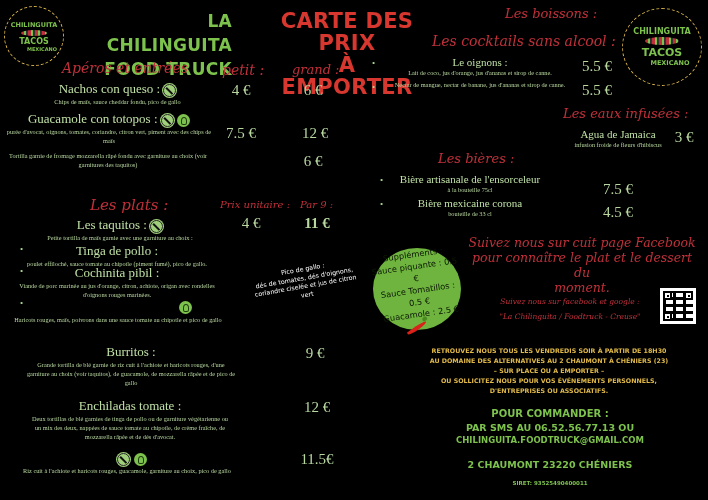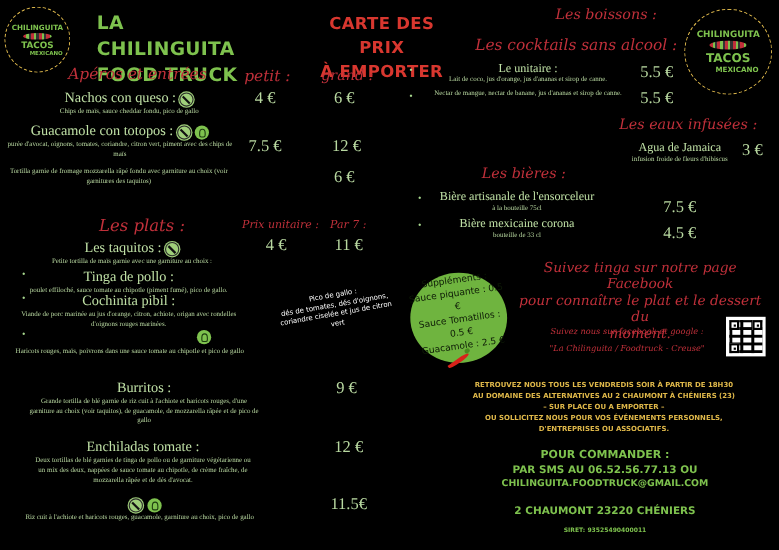--- a/index.html
+++ b/index.html
@@ -1,20 +1,20 @@
 <!DOCTYPE html>
 <html><head>
 <meta charset="utf-8">
 <style>
   * { box-sizing: border-box; margin: 0; padding: 0; }
   html, body { width: 708px; height: 500px; background: #000; overflow: hidden; }
   body { position: relative; font-family: "Liberation Serif", "DejaVu Serif", serif; color: #a9d98f; }
   .abs { position: absolute; }
-  .title-green { font-family: "DejaVu Sans", sans-serif; font-weight: bold; color: #7ec24e; font-size: 17px; text-align: left; line-height: 24px; letter-spacing: 0.3px; }
-  .title-red { font-family: "DejaVu Sans", sans-serif; font-weight: bold; color: #d8372f; font-size: 15px; text-align: center; line-height: 22px; letter-spacing: 0.3px; }
+  .title-green { font-family: "DejaVu Sans", sans-serif; font-weight: bold; color: #7ec24e; font-size: 17px; text-align: right; line-height: 24px; letter-spacing: 0.3px; }
+  .title-red { font-family: "DejaVu Sans", sans-serif; font-weight: bold; color: #d8372f; font-size: 21px; text-align: center; line-height: 22px; letter-spacing: 0.3px; }
   .script { font-family: "DejaVu Serif", serif; font-style: italic; color: #c0303a; }
   .item-name { color: #bfe0a5; font-size: 13px; text-align: center; }
   .item-desc { color: #b8d8a0; font-size: 6.3px; text-align: center; line-height: 9px; }
   .price { color: #b8d8a0; font-size: 15px; text-align: center; }
   .bullet { color: #a9d98f; font-size: 9px; }
   .badge { display: inline-block; width: 13px; height: 13px; border-radius: 50%; vertical-align: middle; position: relative; }
   .badge-gf { background: #9fcf7a; border: 1.5px solid #2a2a2a; box-shadow: 0 0 0 1px #9fcf7a; }
   .badge-gf::after { content: ""; position: absolute; left: 1px; right: 1px; top: 5px; height: 1.5px; background: #111; transform: rotate(45deg); }
   .badge-veg { background: #7ec24e; }
   .badge-veg::after { content: ""; position: absolute; left: 4px; top: 3px; width: 4px; height: 6px; border: 1px solid #1d3d10; border-radius: 50% 50% 2px 2px; }
@@ -80,31 +80,31 @@
 <div class="abs price" style="left:224px;top:125px;width:34px;">7.5 €</div>
 <div class="abs price" style="left:298px;top:125px;width:34px;">12 €</div>
 
 <div class="abs" style="left:8px;top:151px;width:200px;">
   <div class="item-desc">Tortilla garnie de fromage mozzarella râpé fondu avec garniture au choix (voir garnitures des taquitos)</div>
 </div>
 <div class="abs price" style="left:298px;top:153px;width:30px;">6 €</div>
 
 <div class="abs script" style="left:90px;top:196px;font-size:15px;">Les plats :</div>
 <div class="abs script" style="left:220px;top:199px;font-size:10px;">Prix unitaire :</div>
-<div class="abs script" style="left:300px;top:199px;font-size:10px;">Par 7 :</div>
+<div class="abs script" style="left:300px;top:199px;font-size:10px;">Par 9 :</div>
 
 <div class="abs" style="left:10px;top:217px;width:220px;">
   <div class="item-name">
     <span>Les taquitos :</span>
     <span class="badge badge-gf"></span>
   </div>
   <div class="item-desc">Petite tortilla de maïs garnie avec une garniture au choix :</div>
 </div>
 <div class="abs price" style="left:236px;top:215px;width:30px;">4 €</div>
-<div class="abs price" style="left:302px;top:215px;width:30px;">11 €</div>
+<div class="abs price" style="left:302px;top:215px;width:30px;font-weight:bold;">11 €</div>
 
 <div class="abs" style="left:2px;top:243px;width:230px;">
   <div style="position:relative;">
     <span class="abs bullet" style="left:18px;top:1px;">•</span>
     <div class="item-name">Tinga de pollo :</div>
   </div>
   <div class="item-desc">poulet effiloché, sauce tomate au chipotle (piment fumé), pico de gallo.</div>
 </div>
 <div class="abs" style="left:2px;top:265px;width:230px;">
   <div style="position:relative;">
@@ -158,21 +158,21 @@
     <div>Guacamole : 2.5 €</div>
   </div>
   <div class="chili"></div>
 </div>
 
 <div class="abs script" style="left:505px;top:6px;font-size:13px;">Les boissons :</div>
 <div class="abs script" style="left:432px;top:33px;font-size:14px;">Les cocktails sans alcool :</div>
 
 <div class="abs" style="left:360px;top:56px;width:240px;">
   <span class="abs bullet" style="left:12px;top:2px;">•</span>
-  <div class="item-name" style="font-size:11px;">Le unitaire :</div>
+  <div class="item-name" style="font-size:11px;">Le oignons :</div>
   <div class="item-desc">Lait de coco, jus d'orange, jus d'ananas et sirop de canne.</div>
 </div>
 <div class="abs price" style="left:582px;top:58px;width:30px;">5.5 €</div>
 
 <div class="abs" style="left:360px;top:80px;width:240px;">
   <span class="abs bullet" style="left:12px;top:2px;">•</span>
   <div class="item-desc">Nectar de mangue, nectar de banane, jus d'ananas et sirop de canne.</div>
 </div>
 <div class="abs price" style="left:582px;top:82px;width:30px;">5.5 €</div>
 
@@ -199,21 +199,21 @@
 <div class="abs price" style="left:603px;top:204px;width:30px;">4.5 €</div>
 
 <div class="abs logo" style="left:622px;top:8px;width:80px;height:78px;border-width:1.5px;">
   <span class="l1" style="font-size:8px;">CHILINGUITA</span>
   <div class="hat"></div>
   <span class="l2" style="font-size:11px;">TACOS</span>
   <span class="l3" style="font-size:6.5px;">MEXICANO</span>
 </div>
 
 <div class="abs script" style="left:466px;top:235px;width:232px;text-align:center;font-size:12.5px;line-height:15px;">
-  <div>Suivez tinga sur notre page Facebook</div>
+  <div>Suivez nous sur cuit page Facebook</div>
   <div>pour connaître le plat et le dessert du</div>
   <div>moment.</div>
 </div>
 <div class="abs script" style="left:480px;top:294px;width:180px;text-align:center;font-size:7.5px;line-height:15px;">
   <div>Suivez nous sur facebook et google :</div>
   <div>"La Chilinguita / Foodtruck - Creuse"</div>
 </div>
 <div class="abs qr" style="left:660px;top:288px;">
   <div class="qr-grid">
     <div class="qr-corner" style="left:0;top:0;"></div>

